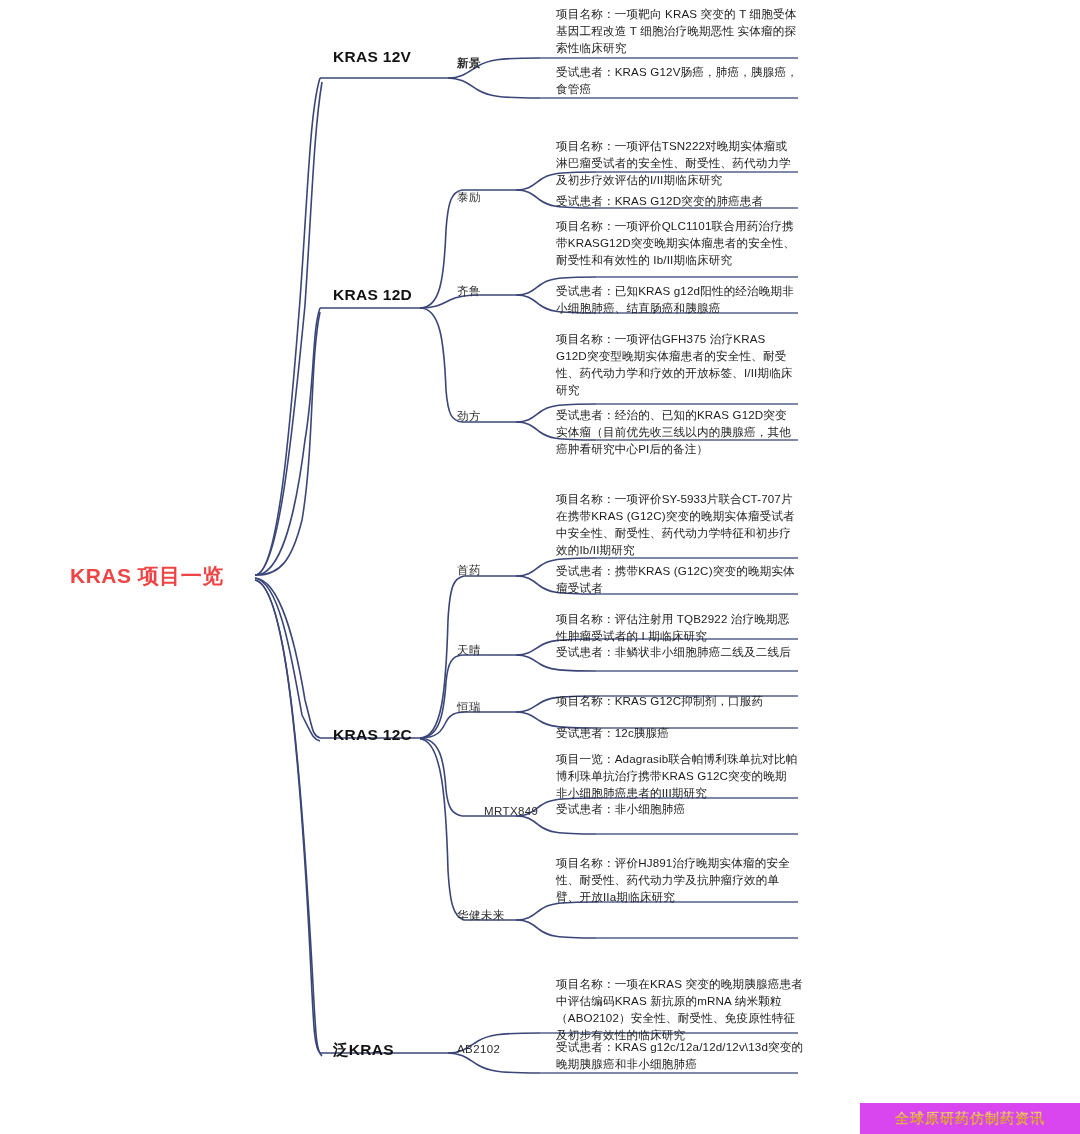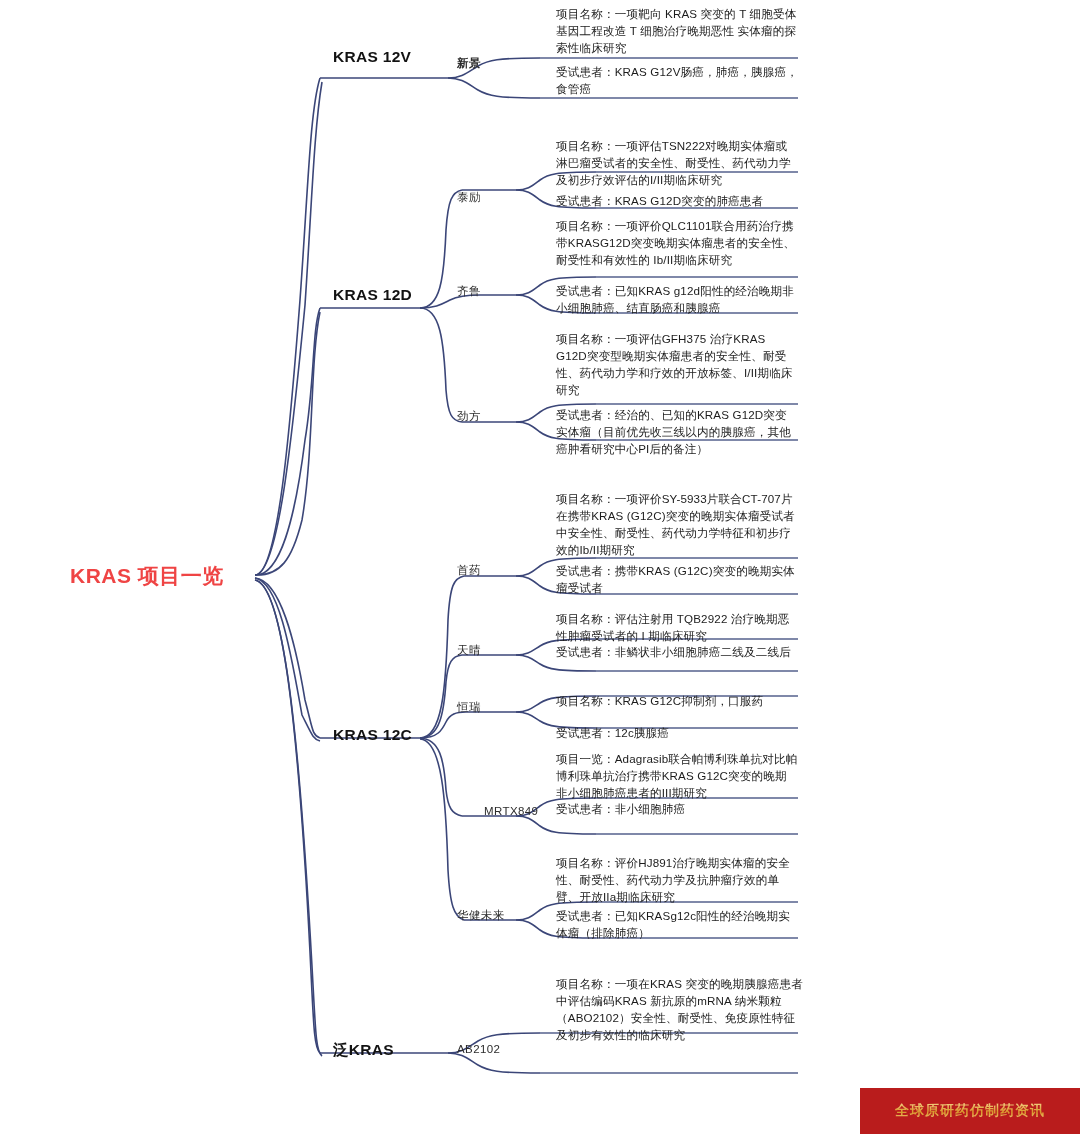--- a/index.html
+++ b/index.html
@@ -65,22 +65,22 @@
     line-height: 17px;
     color: #1c1c1c;
     letter-spacing: 0.15px;
     width: 250px;
   }
   .watermark {
     position: absolute;
     right: 0;
     bottom: 0;
     width: 220px;
-    height: 46px;
-    background: #b91c1c;
+    height: 31px;
+    background: #d946ef;
     display: flex;
     align-items: center;
     justify-content: center;
   }
   .watermark span {
     font-size: 14px;
     font-weight: bold;
     letter-spacing: 1px;
     color: #e8a93c;
     background: linear-gradient(180deg,#f6d58a 0%,#d9972b 55%,#f2c97b 100%);
@@ -221,21 +221,21 @@
   <div class="leaf-text" style="left:556px; top:610px; width:242px;">项目名称：评估注射用 TQB2922 治疗晚期恶性肿瘤受试者的 I 期临床研究</div>
   <div class="leaf-text" style="left:556px; top:643px; width:242px;">受试患者：非鳞状非小细胞肺癌二线及二线后</div>
 
   <div class="leaf-text" style="left:556px; top:692px; width:242px;">项目名称：KRAS G12C抑制剂，口服药</div>
   <div class="leaf-text" style="left:556px; top:724px; width:242px;">受试患者：12c胰腺癌</div>
 
   <div class="leaf-text" style="left:556px; top:750px; width:242px;">项目一览：Adagrasib联合帕博利珠单抗对比帕博利珠单抗治疗携带KRAS G12C突变的晚期非小细胞肺癌患者的III期研究</div>
   <div class="leaf-text" style="left:556px; top:800px; width:242px;">受试患者：非小细胞肺癌</div>
 
   <div class="leaf-text" style="left:556px; top:854px; width:242px;">项目名称：评价HJ891治疗晚期实体瘤的安全性、耐受性、药代动力学及抗肿瘤疗效的单臂、开放IIa期临床研究</div>
-  <div class="leaf-text" style="left:556px; top:907px; width:242px;">受试患者：已知KRASg12c阳性的经治晚期实体瘤（排除肺癌）</div>
 
   <div class="leaf-text" style="left:556px; top:975px; width:248px;">项目名称：一项在KRAS 突变的晚期胰腺癌患者中评估编码KRAS 新抗原的mRNA 纳米颗粒（ABO2102）安全性、耐受性、免疫原性特征及初步有效性的临床研究</div>
+  <div class="leaf-text" style="left:556px; top:1038px; width:248px;">受试患者：KRAS g12c/12a/12d/12v\13d突变的晚期胰腺癌和非小细胞肺癌</div>
 
   <div class="watermark">
     <span>全球原研药仿制药资讯</span>
   </div>
 
 </div>
 
 </body></html>

